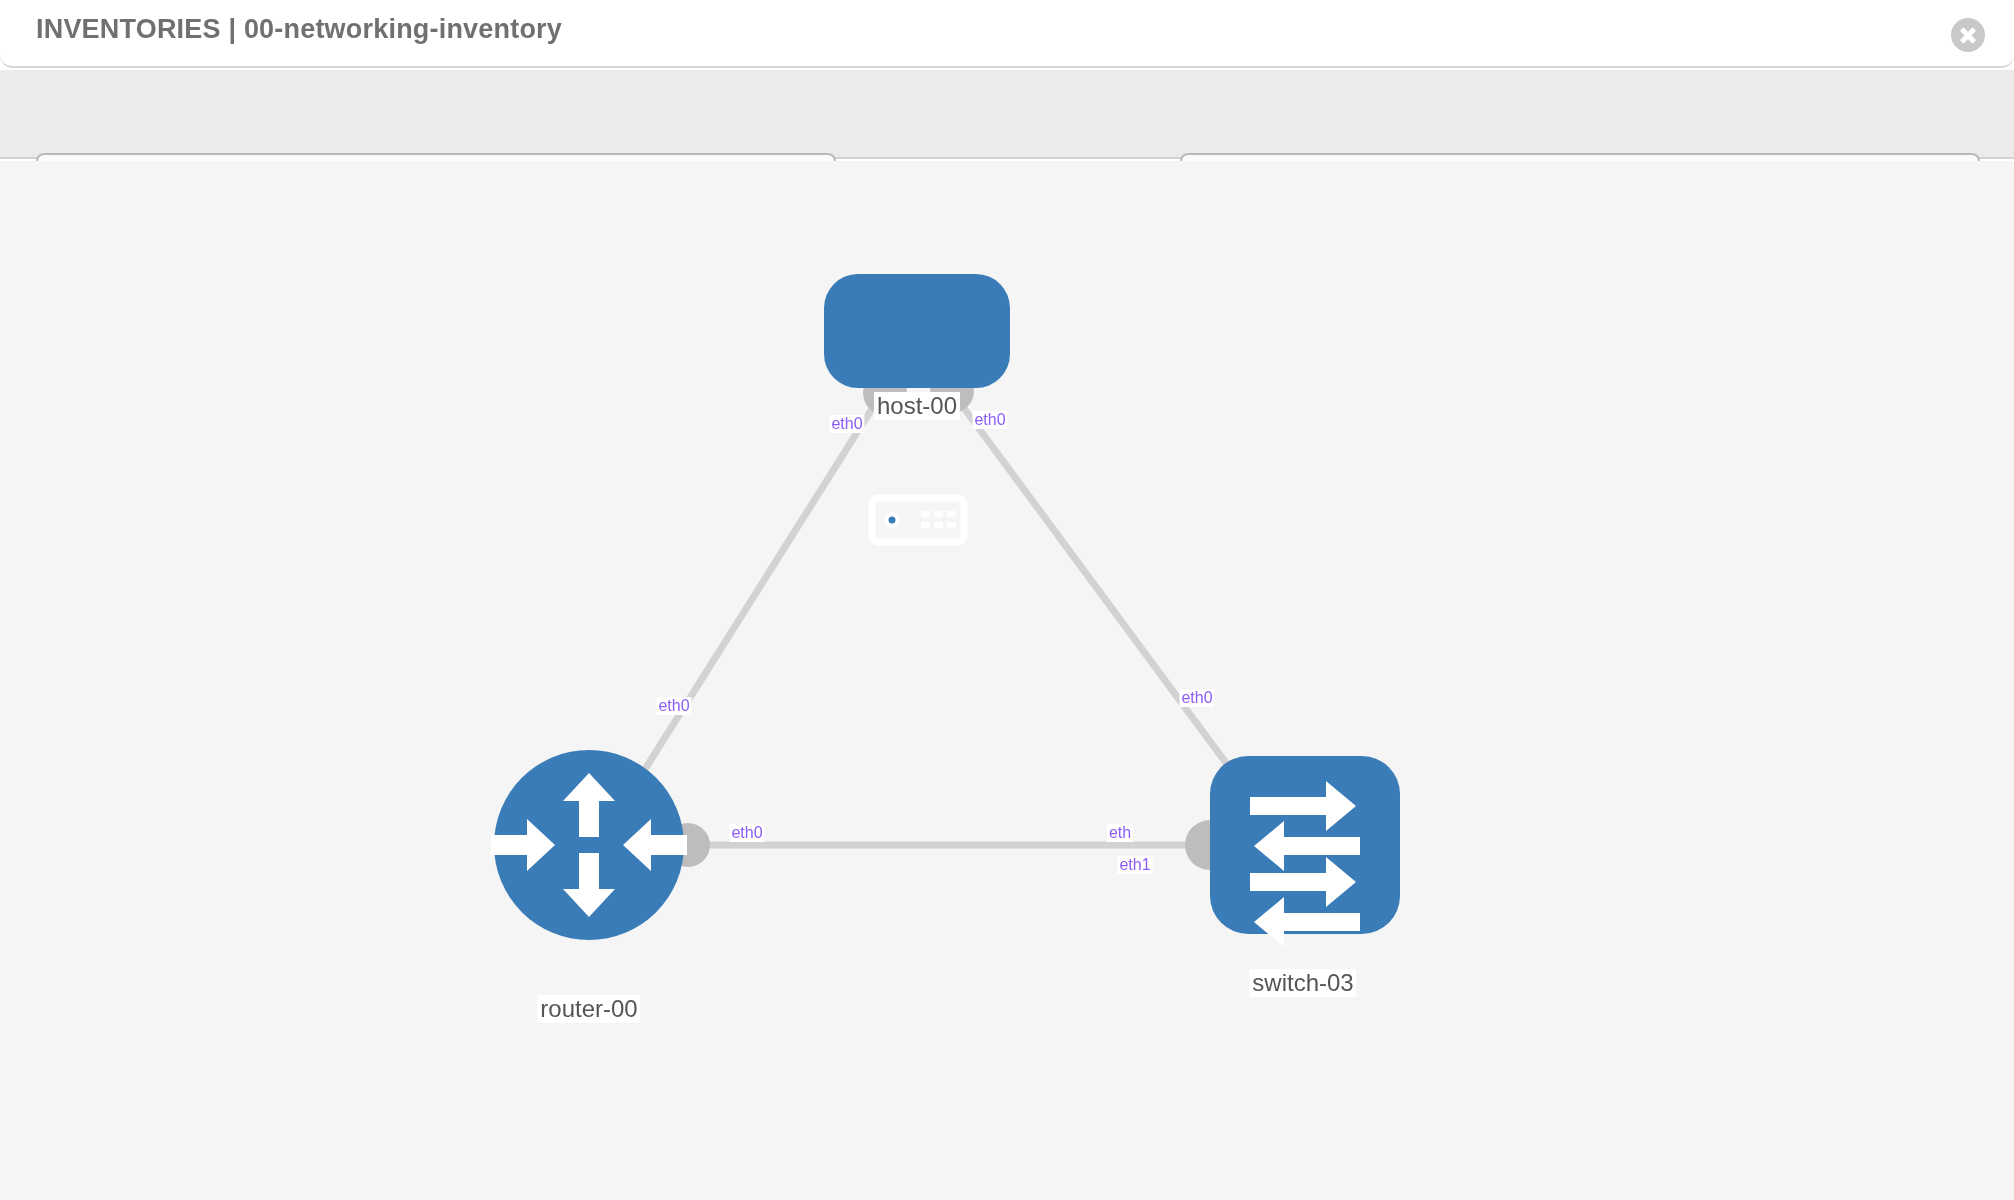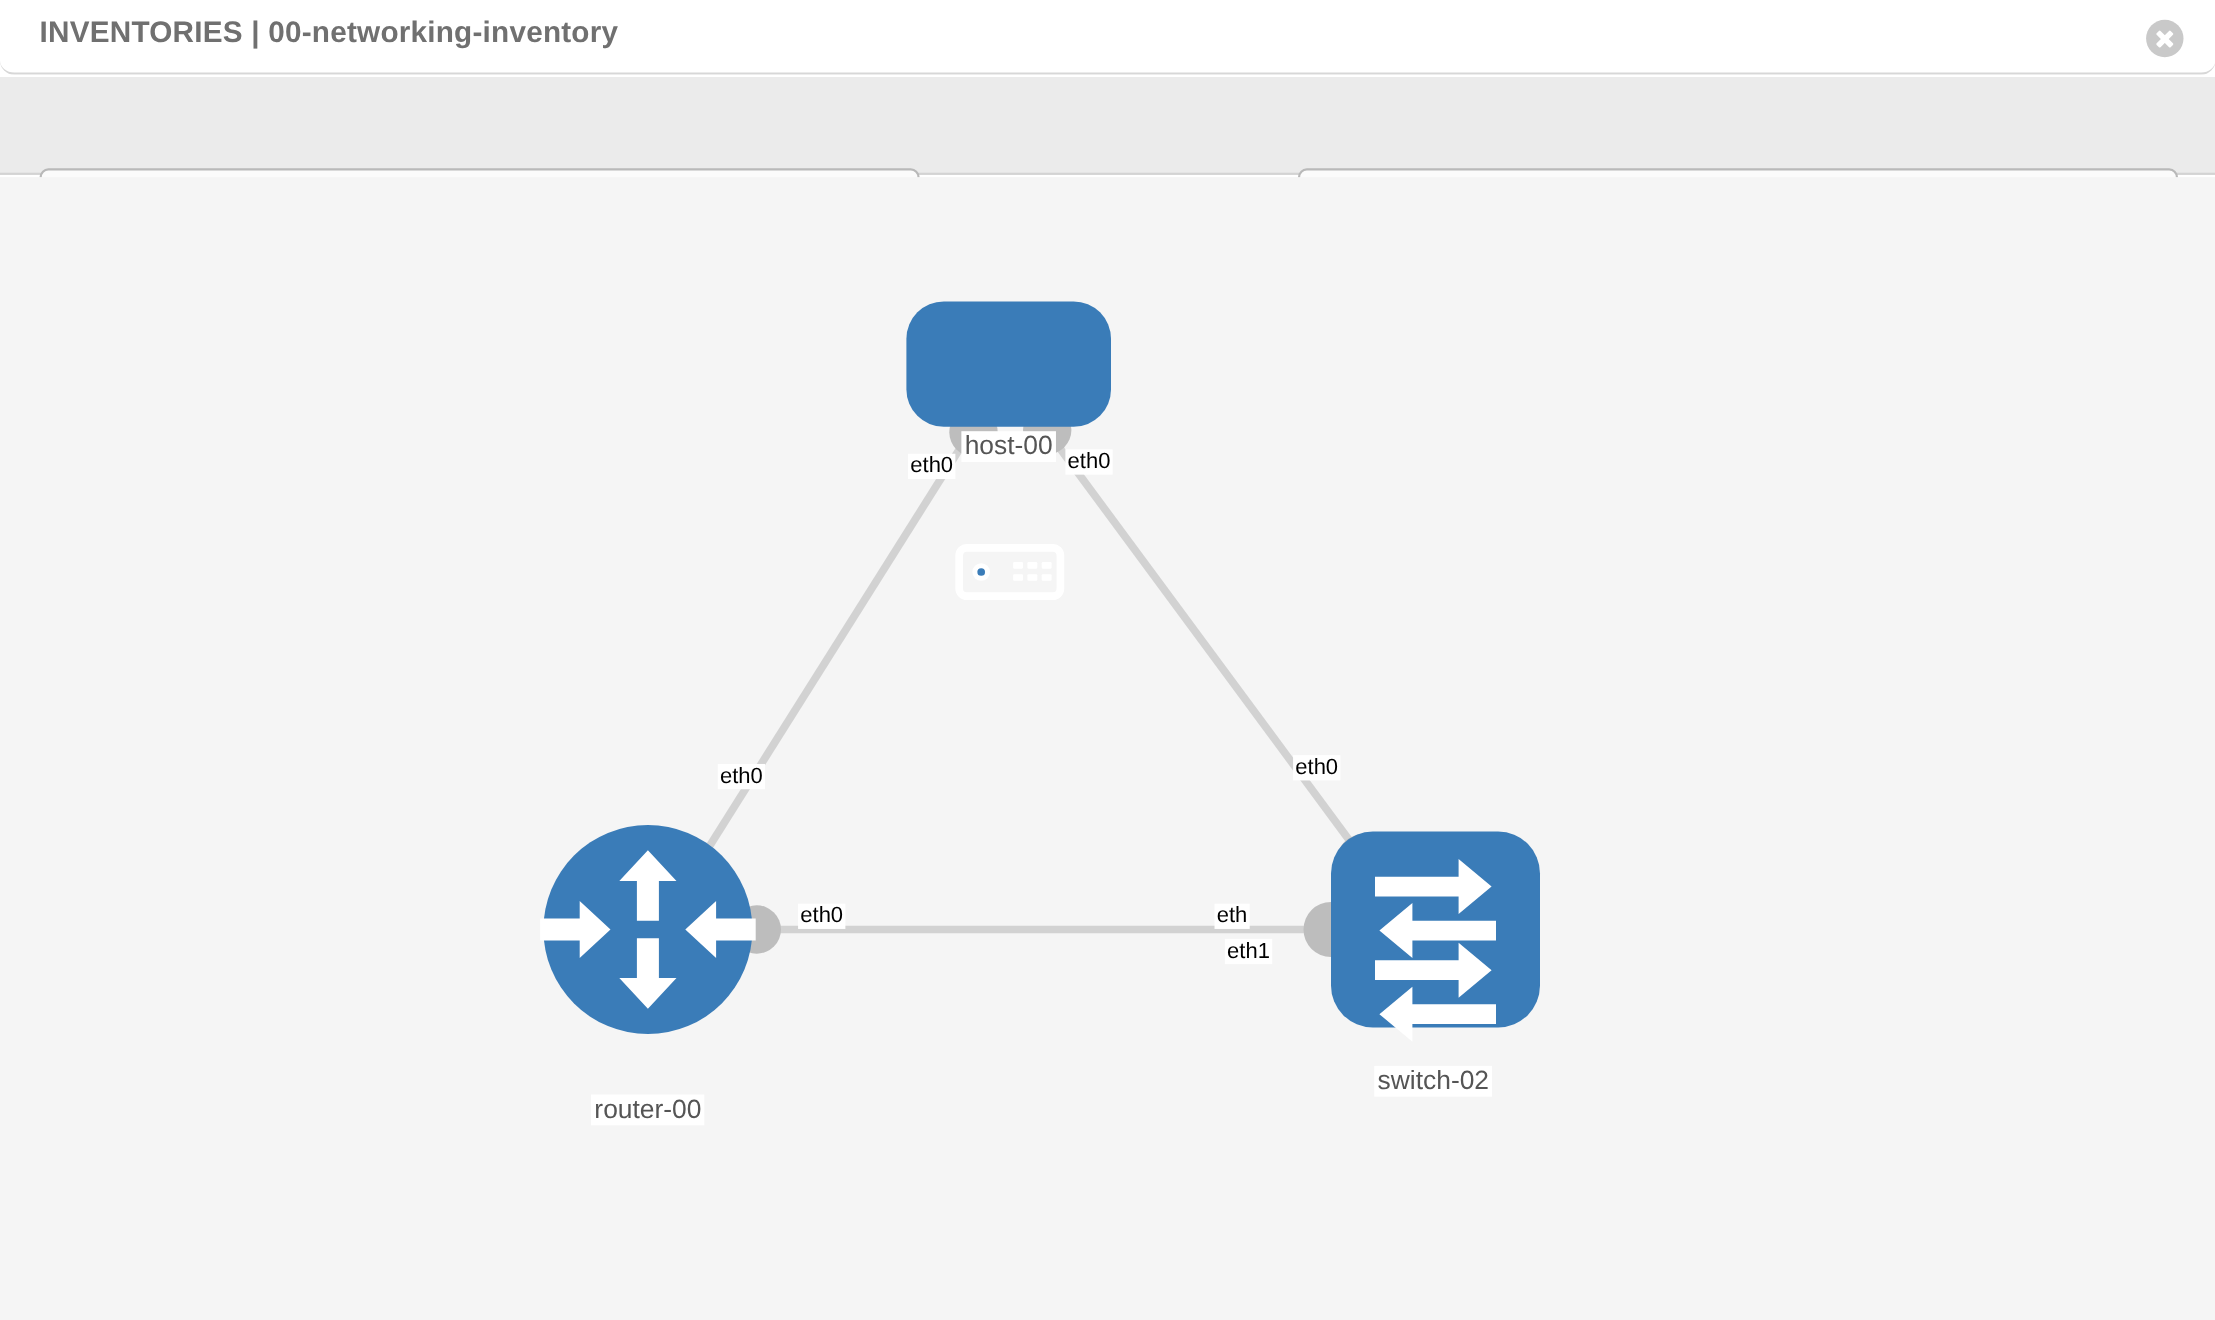--- a/index.html
+++ b/index.html
@@ -100,21 +100,21 @@
   .node-label {
     position: absolute;
     font-size: 24px; color: #555555;
     background: #ffffff;
     padding: 0 3px;
     white-space: nowrap;
     transform: translate(-50%, 0);
   }
   .iface-label {
     position: absolute;
-    font-size: 20px; color: #000000;
+    font-size: 16px; color: #8b5cf6;
     background: #ffffff;
     padding: 0 2px;
     white-space: nowrap;
     transform: translate(-50%, -50%);
   }
 </style>
 </head>
 <body>
 
 <div id="app">
@@ -212,21 +212,21 @@
 
           <path d="M1250 712 h76 v-16 l30 25 -30 25 v-16 h-76 z"></path>
 
           <path d="M1360 752 h-76 v-16 l-30 25 30 25 v-16 h76 z"></path>
         </g>
       </g>
     </svg>
 
     <div class="node-label" style="left:917px; top:231px;">host-00</div>
     <div class="node-label" style="left:589px; top:808px;margin-top:26px;">router-00</div>
-    <div class="node-label" style="left:1303px; top:808px;">switch-02</div>
+    <div class="node-label" style="left:1303px; top:808px;">switch-03</div>
 
     <div class="iface-label" style="left:847px; top:263px;">eth0</div>
     <div class="iface-label" style="left:990px; top:259px;">eth0</div>
     <div class="iface-label" style="left:674px; top:545px;">eth0</div>
     <div class="iface-label" style="left:1197px; top:537px;">eth0</div>
     <div class="iface-label" style="left:747px; top:672px;">eth0</div>
     <div class="iface-label" style="left:1120px; top:672px;">eth</div>
     <div class="iface-label" style="left:1135px; top:704px;">eth1</div>
 
   </div>

